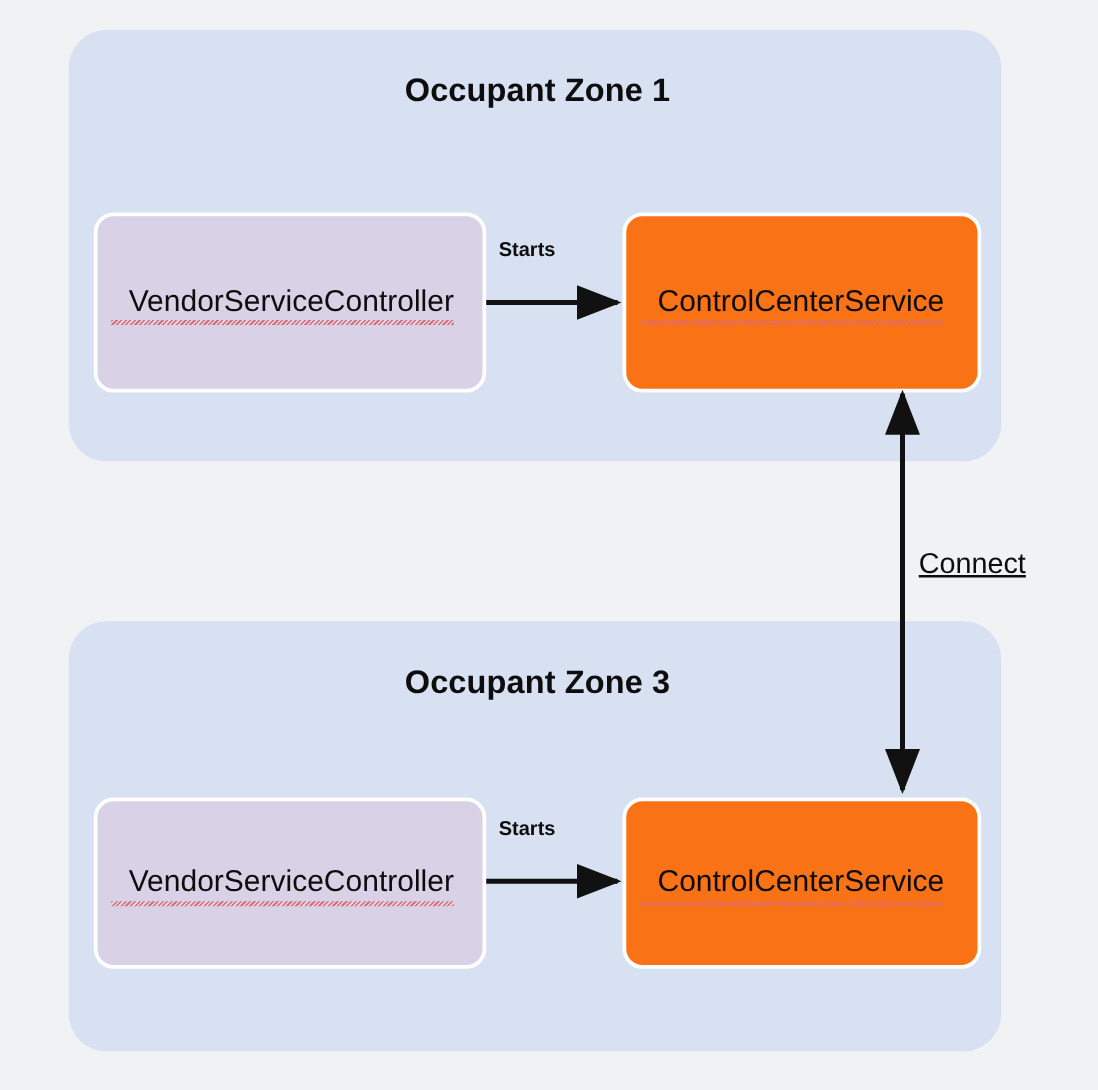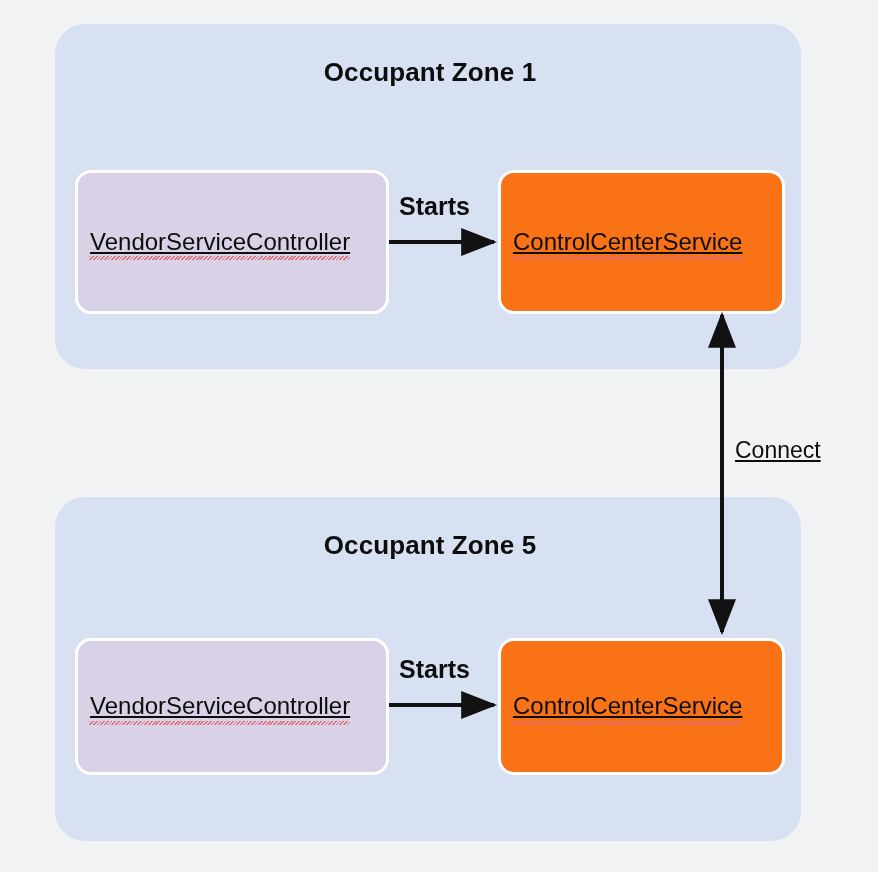--- a/index.html
+++ b/index.html
@@ -55,22 +55,21 @@
   .node.purple { background: #d9d2e7; }
   .node.green  { background: #f97316; }
 
   .node-label {
     position: relative;
     display: inline-block;
     font-size: 24px;
     color: #0d0d0d;
     line-height: 1.1;
     white-space: nowrap;
-    padding-left: 12px;
-    text-decoration: underline;
+    padding-left: 25px;
   }
   
   .node-label::after {
     content: "";
     position: absolute;
     left: 11px;
     right: 0;
     bottom: -5px;
     height: 4px;
     background-image:
@@ -97,21 +96,21 @@
     pointer-events: none;
   }
   .edge-line {
     stroke: #111111;
     stroke-width: 4;
     fill: none;
   }
 
   .edge-label {
     position: absolute;
-    font-size: 25px;
+    font-size: 16px;
     font-weight: bold;
     color: #0d0d0d;
     white-space: nowrap;
   }
   #label-starts-1 { left: 399px; top: 192px; }
   #label-starts-2 { left: 399px; top: 655px; }
   #label-connect  {
     left: 735px;
     top: 437px;
     font-weight: normal;
@@ -130,21 +129,21 @@
 
   <div class="node purple" id="node-vsc-1">
     <span class="node-label">VendorServiceController</span>
   </div>
 
   <div class="node green" id="node-ccs-1">
     <span class="node-label">ControlCenterService</span>
   </div>
 
   <div class="zone" id="zone-2">
-    <div class="zone-title">Occupant Zone 5</div>
+    <div class="zone-title">Occupant Zone 3</div>
   </div>
 
   <div class="node purple" id="node-vsc-2">
     <span class="node-label">VendorServiceController</span>
   </div>
 
   <div class="node green" id="node-ccs-2">
     <span class="node-label">ControlCenterService</span>
   </div>
 

